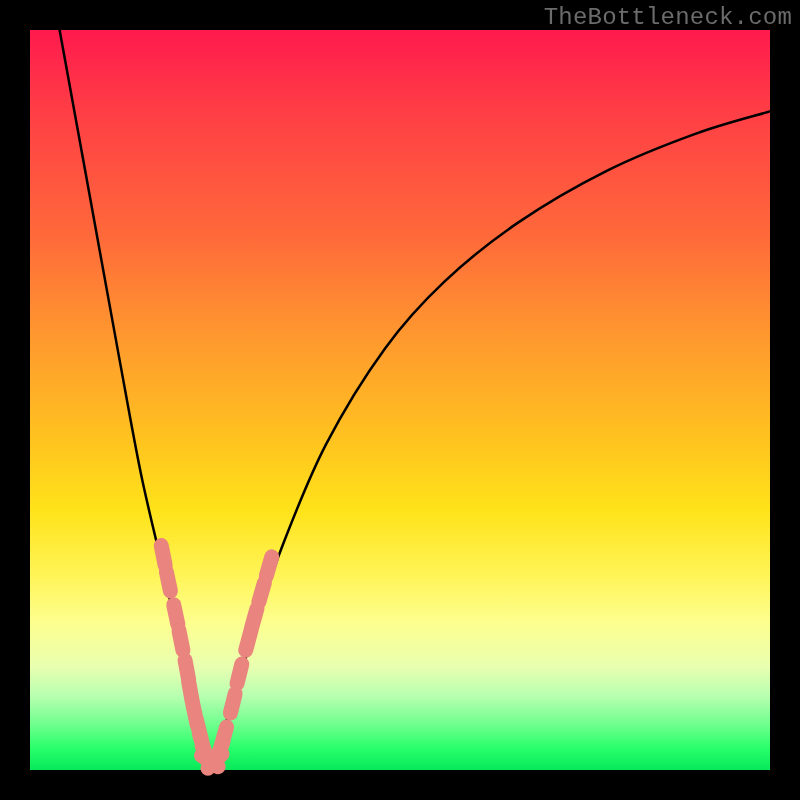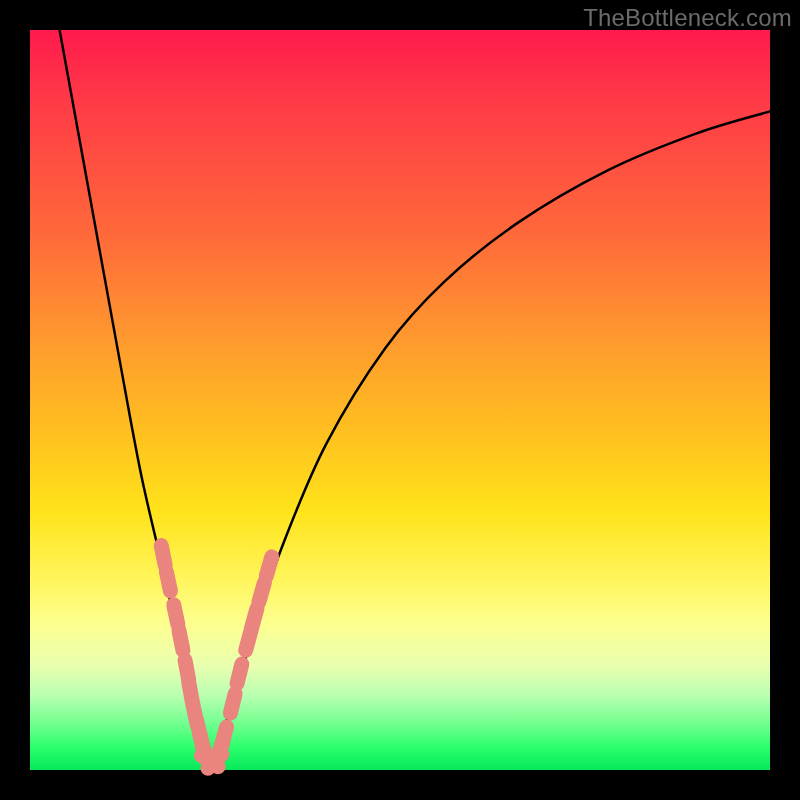--- a/index.html
+++ b/index.html
@@ -52,20 +52,21 @@
   }
   .watermark {
     position: absolute;
     top: 4px;
     right: 8px;
     color: #6b6b6b;
     font-size: 24px;
     font-weight: 400;
     letter-spacing: 0.2px;
     user-select: none;
+    font-family: Liberation Mono, monospace;
   }
 </style>
 </head>
 <body>
 
 <div class="frame">
   <div class="plot-area"></div>
   <svg class="curve" viewBox="0 0 740 740" preserveAspectRatio="none">
     <g id="curve-group">
         <path d="M 29.6 0 C 34.53333333333333 27.133333333333326, 49.333333333333336 108.5333333333333, 59.2 162.79999999999995 C 69.06666666666666 217.0666666666666, 80.16666666666666 278.7333333333333, 88.8 325.59999999999997 C 97.43333333333334 372.46666666666664, 103.6 408.23333333333335, 111 444 C 118.4 479.76666666666665, 127.03333333333332 513.0666666666667, 133.2 540.2 C 139.36666666666665 567.3333333333334, 144.3 588.3, 148 606.8 C 151.7 625.3, 152.93333333333334 637.6333333333333, 155.4 651.2 C 157.86666666666667 664.7666666666668, 160.33333333333334 677.1, 162.8 688.2 C 165.26666666666668 699.3000000000001, 167.73333333333335 710.4, 170.20000000000002 717.8 C 172.66666666666669 725.1999999999999, 175.13333333333333 731.3666666666667, 177.6 732.6 C 180.06666666666666 733.8333333333334, 182.53333333333333 730.1333333333334, 185 725.2 C 187.46666666666667 720.2666666666667, 188.7 714.1, 192.4 703 C 196.10000000000002 691.9, 202.26666666666668 674.6333333333333, 207.20000000000002 658.6 C 212.13333333333335 642.5666666666667, 214.6 630.2333333333333, 222 606.8 C 229.4 583.3666666666666, 239.26666666666668 550.0666666666666, 251.60000000000002 518 C 263.93333333333334 485.93333333333334, 278.73333333333335 447.7, 296 414.4 C 313.26666666666665 381.09999999999997, 335.46666666666664 345.33333333333337, 355.2 318.20000000000005 C 374.93333333333334 291.0666666666667, 392.20000000000005 272.56666666666666, 414.40000000000003 251.59999999999997 C 436.6 230.6333333333333, 461.2666666666667 210.89999999999998, 488.40000000000003 192.39999999999998 C 515.5333333333334 173.89999999999998, 547.6 155.3999999999999, 577.2 140.5999999999999 C 606.8000000000001 125.79999999999991, 638.8666666666667 113.46666666666668, 666 103.60000000000002 C 693.1333333333333 93.73333333333336, 727.6666666666666 85.09999999999998, 740 81.39999999999998" fill="none" stroke="#000000" stroke-width="2.5" stroke-linecap="round"></path>

